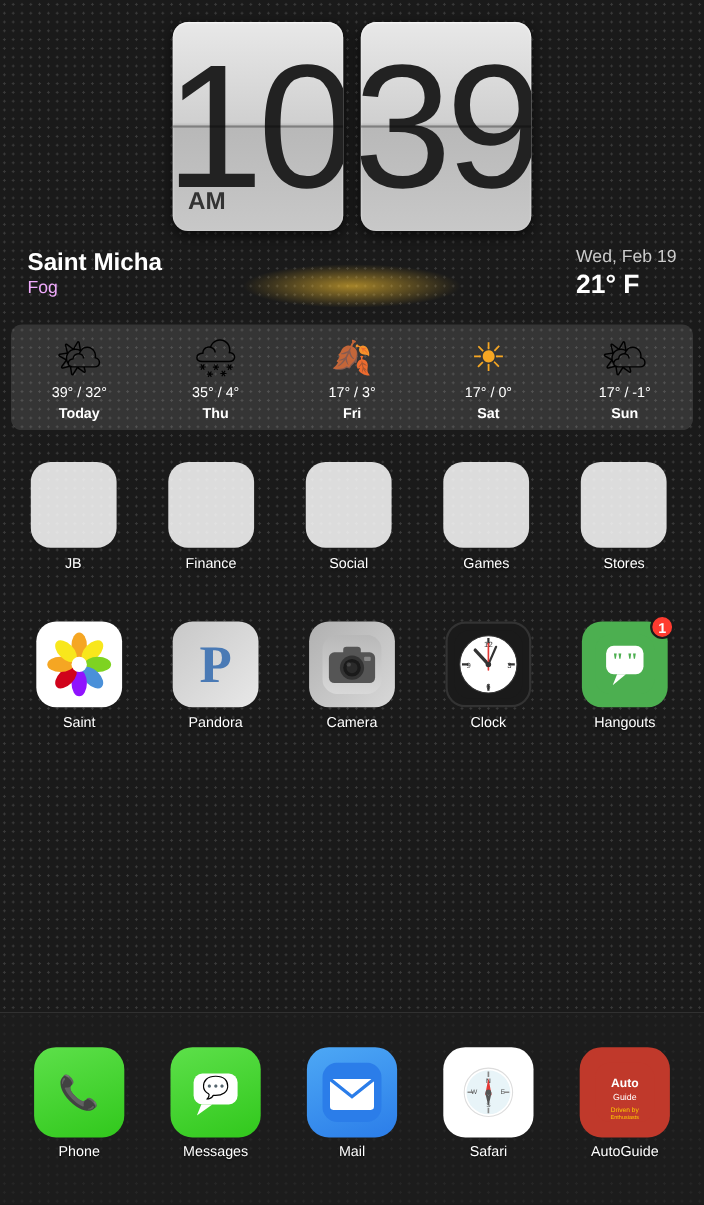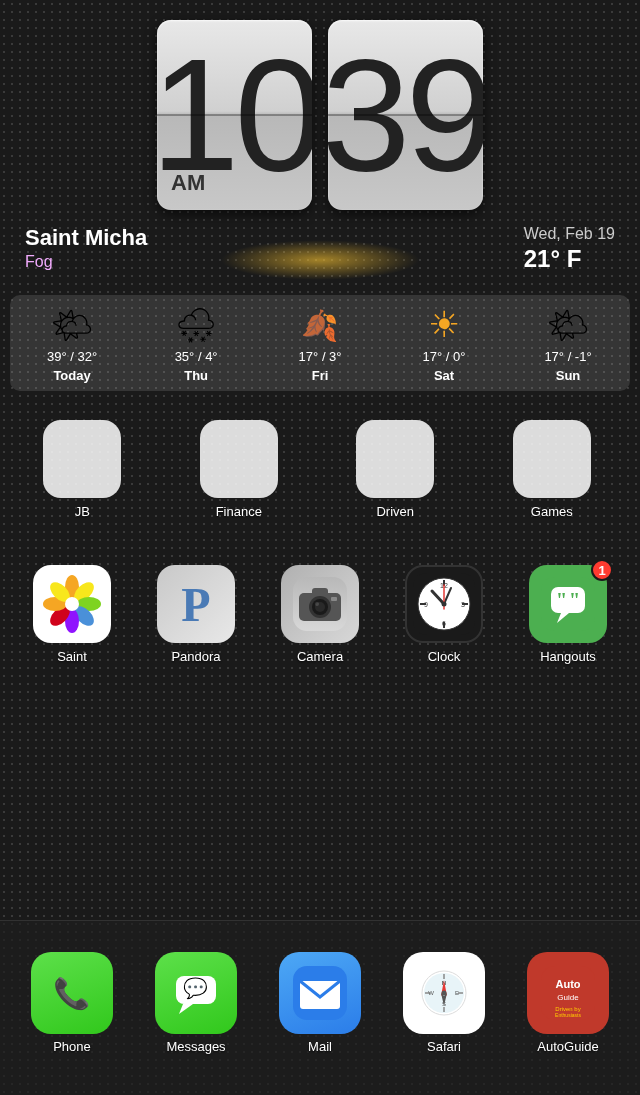--- a/index.html
+++ b/index.html
@@ -391,25 +391,29 @@
   <div class="app-item">
     <div class="app-icon icon-folder"></div>
     <span class="app-label">JB</span>
   </div>
   <div class="app-item">
     <div class="app-icon icon-folder"></div>
     <span class="app-label">Finance</span>
   </div>
   <div class="app-item">
     <div class="app-icon icon-folder"></div>
-    <span class="app-label">Driven</span>
+    <span class="app-label">Social</span>
   </div>
   <div class="app-item">
     <div class="app-icon icon-folder"></div>
     <span class="app-label">Games</span>
+  </div>
+  <div class="app-item">
+    <div class="app-icon icon-folder"></div>
+    <span class="app-label">Stores</span>
   </div>
 </div>
 
 <div class="app-grid-2">
 
   <div class="app-item">
     <div class="app-icon icon-photos">
       <svg class="photos-svg" viewBox="0 0 62 62">
         <circle cx="31" cy="31" r="31" fill="white"></circle>
 

